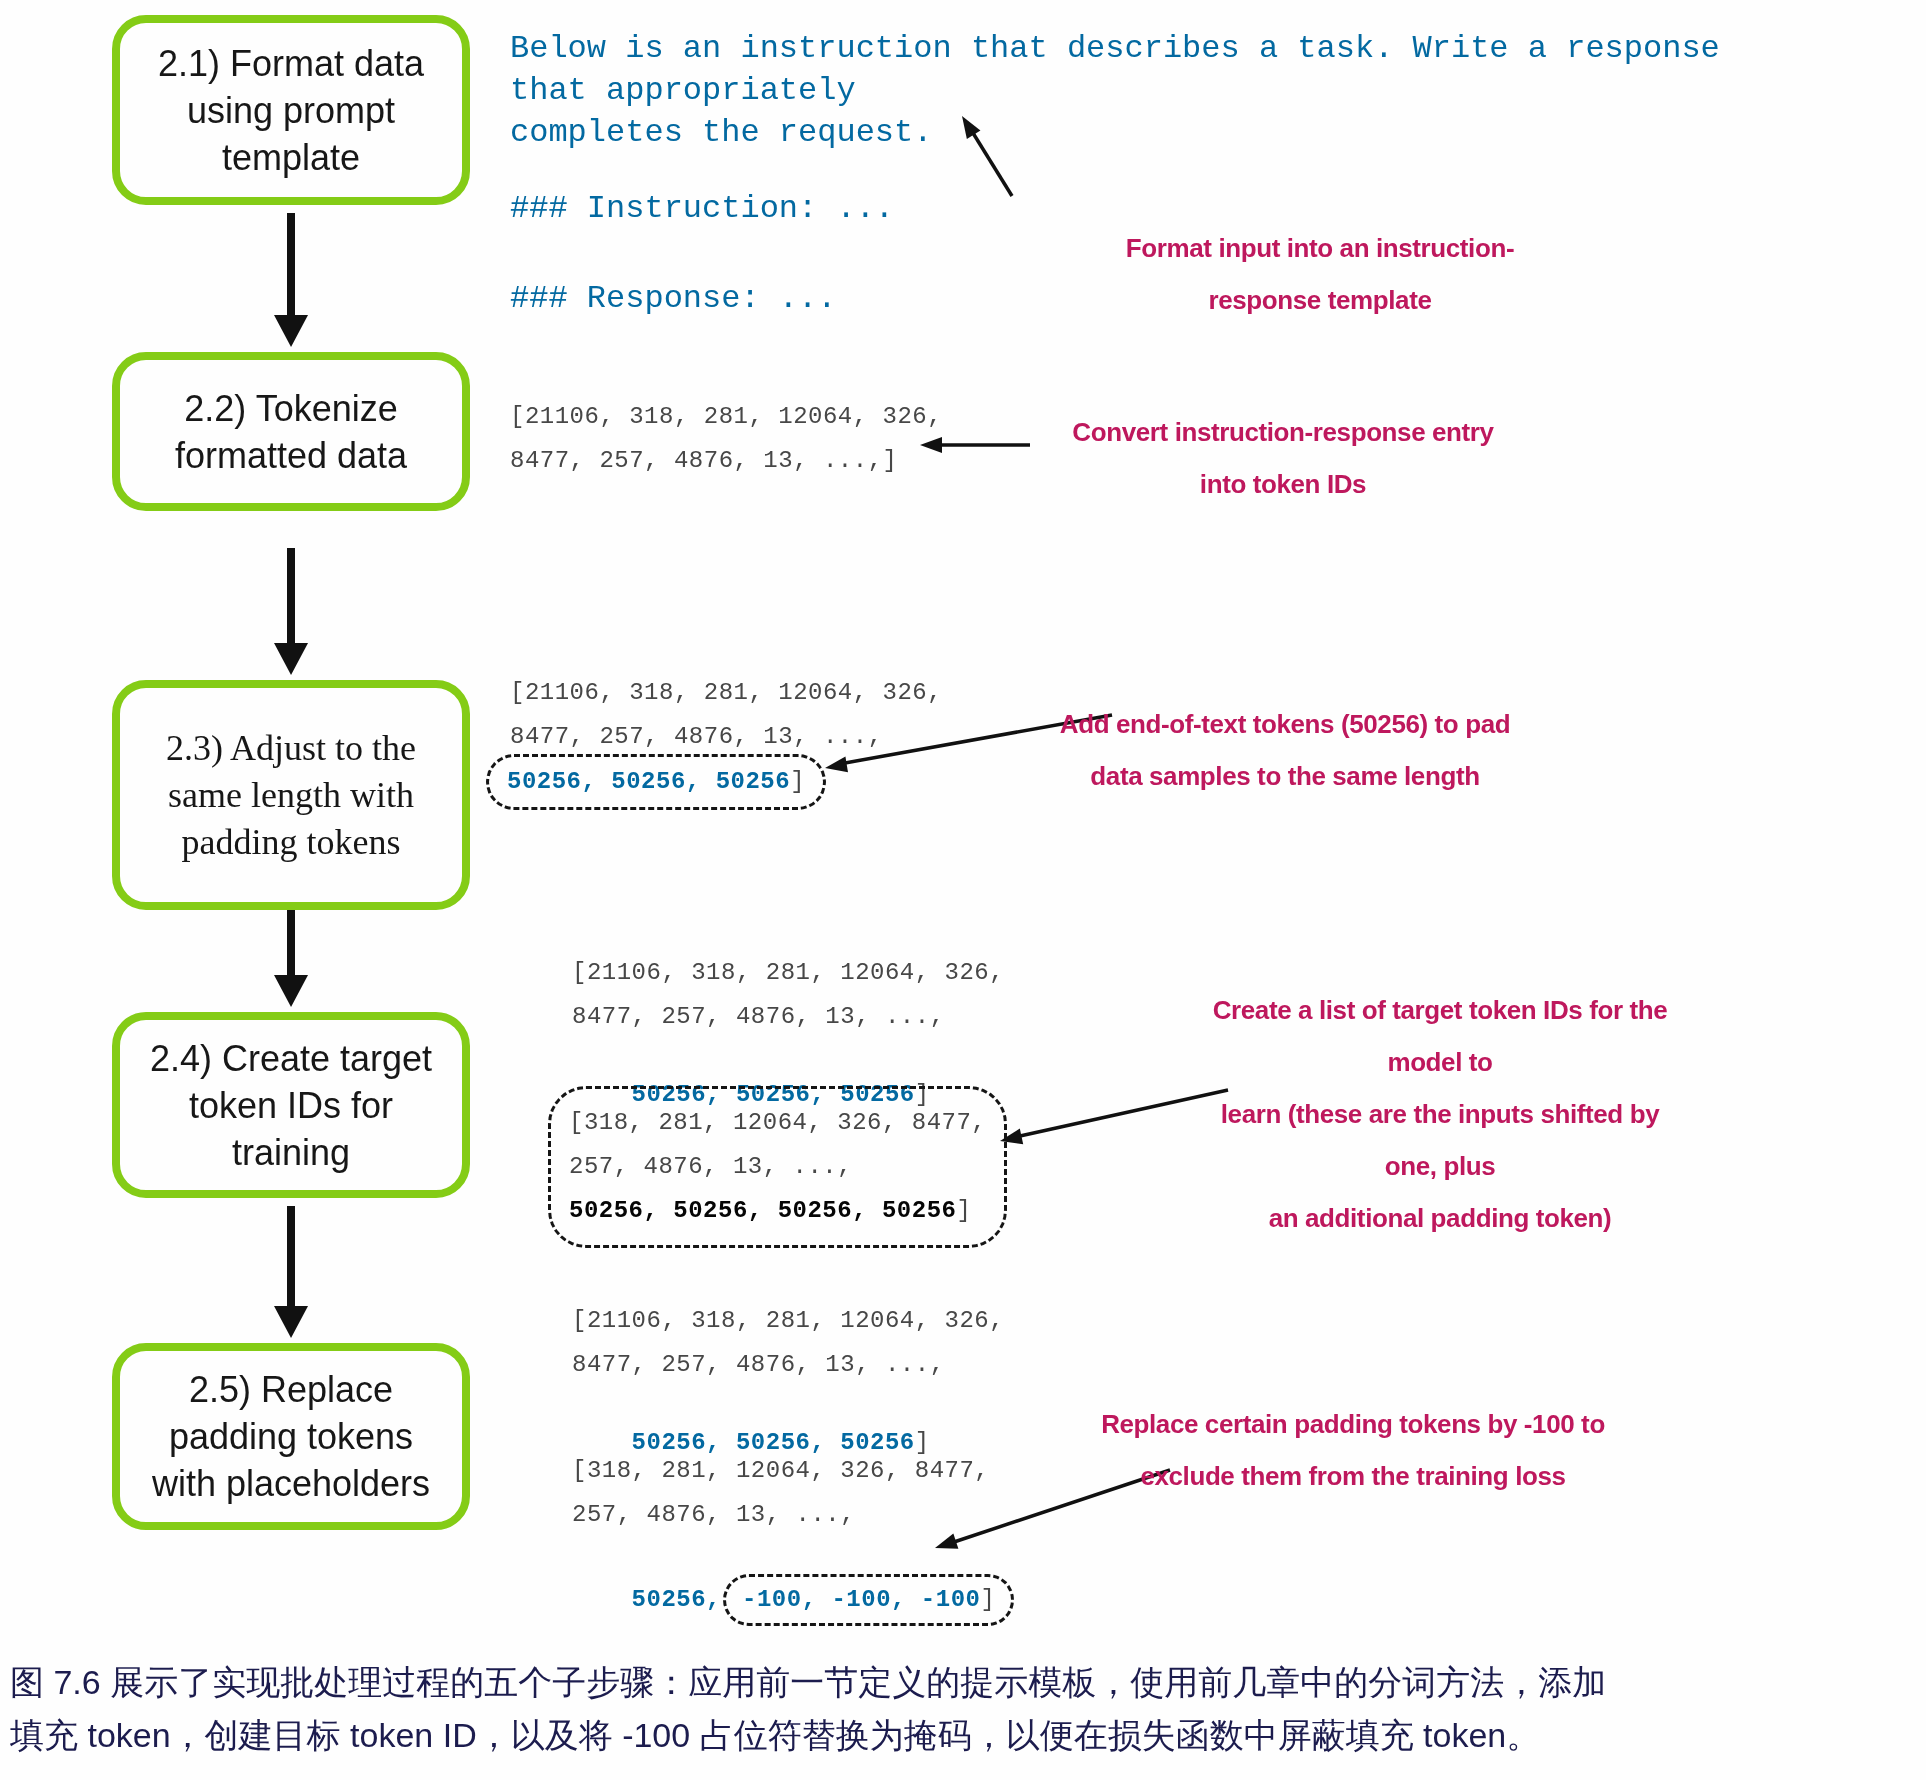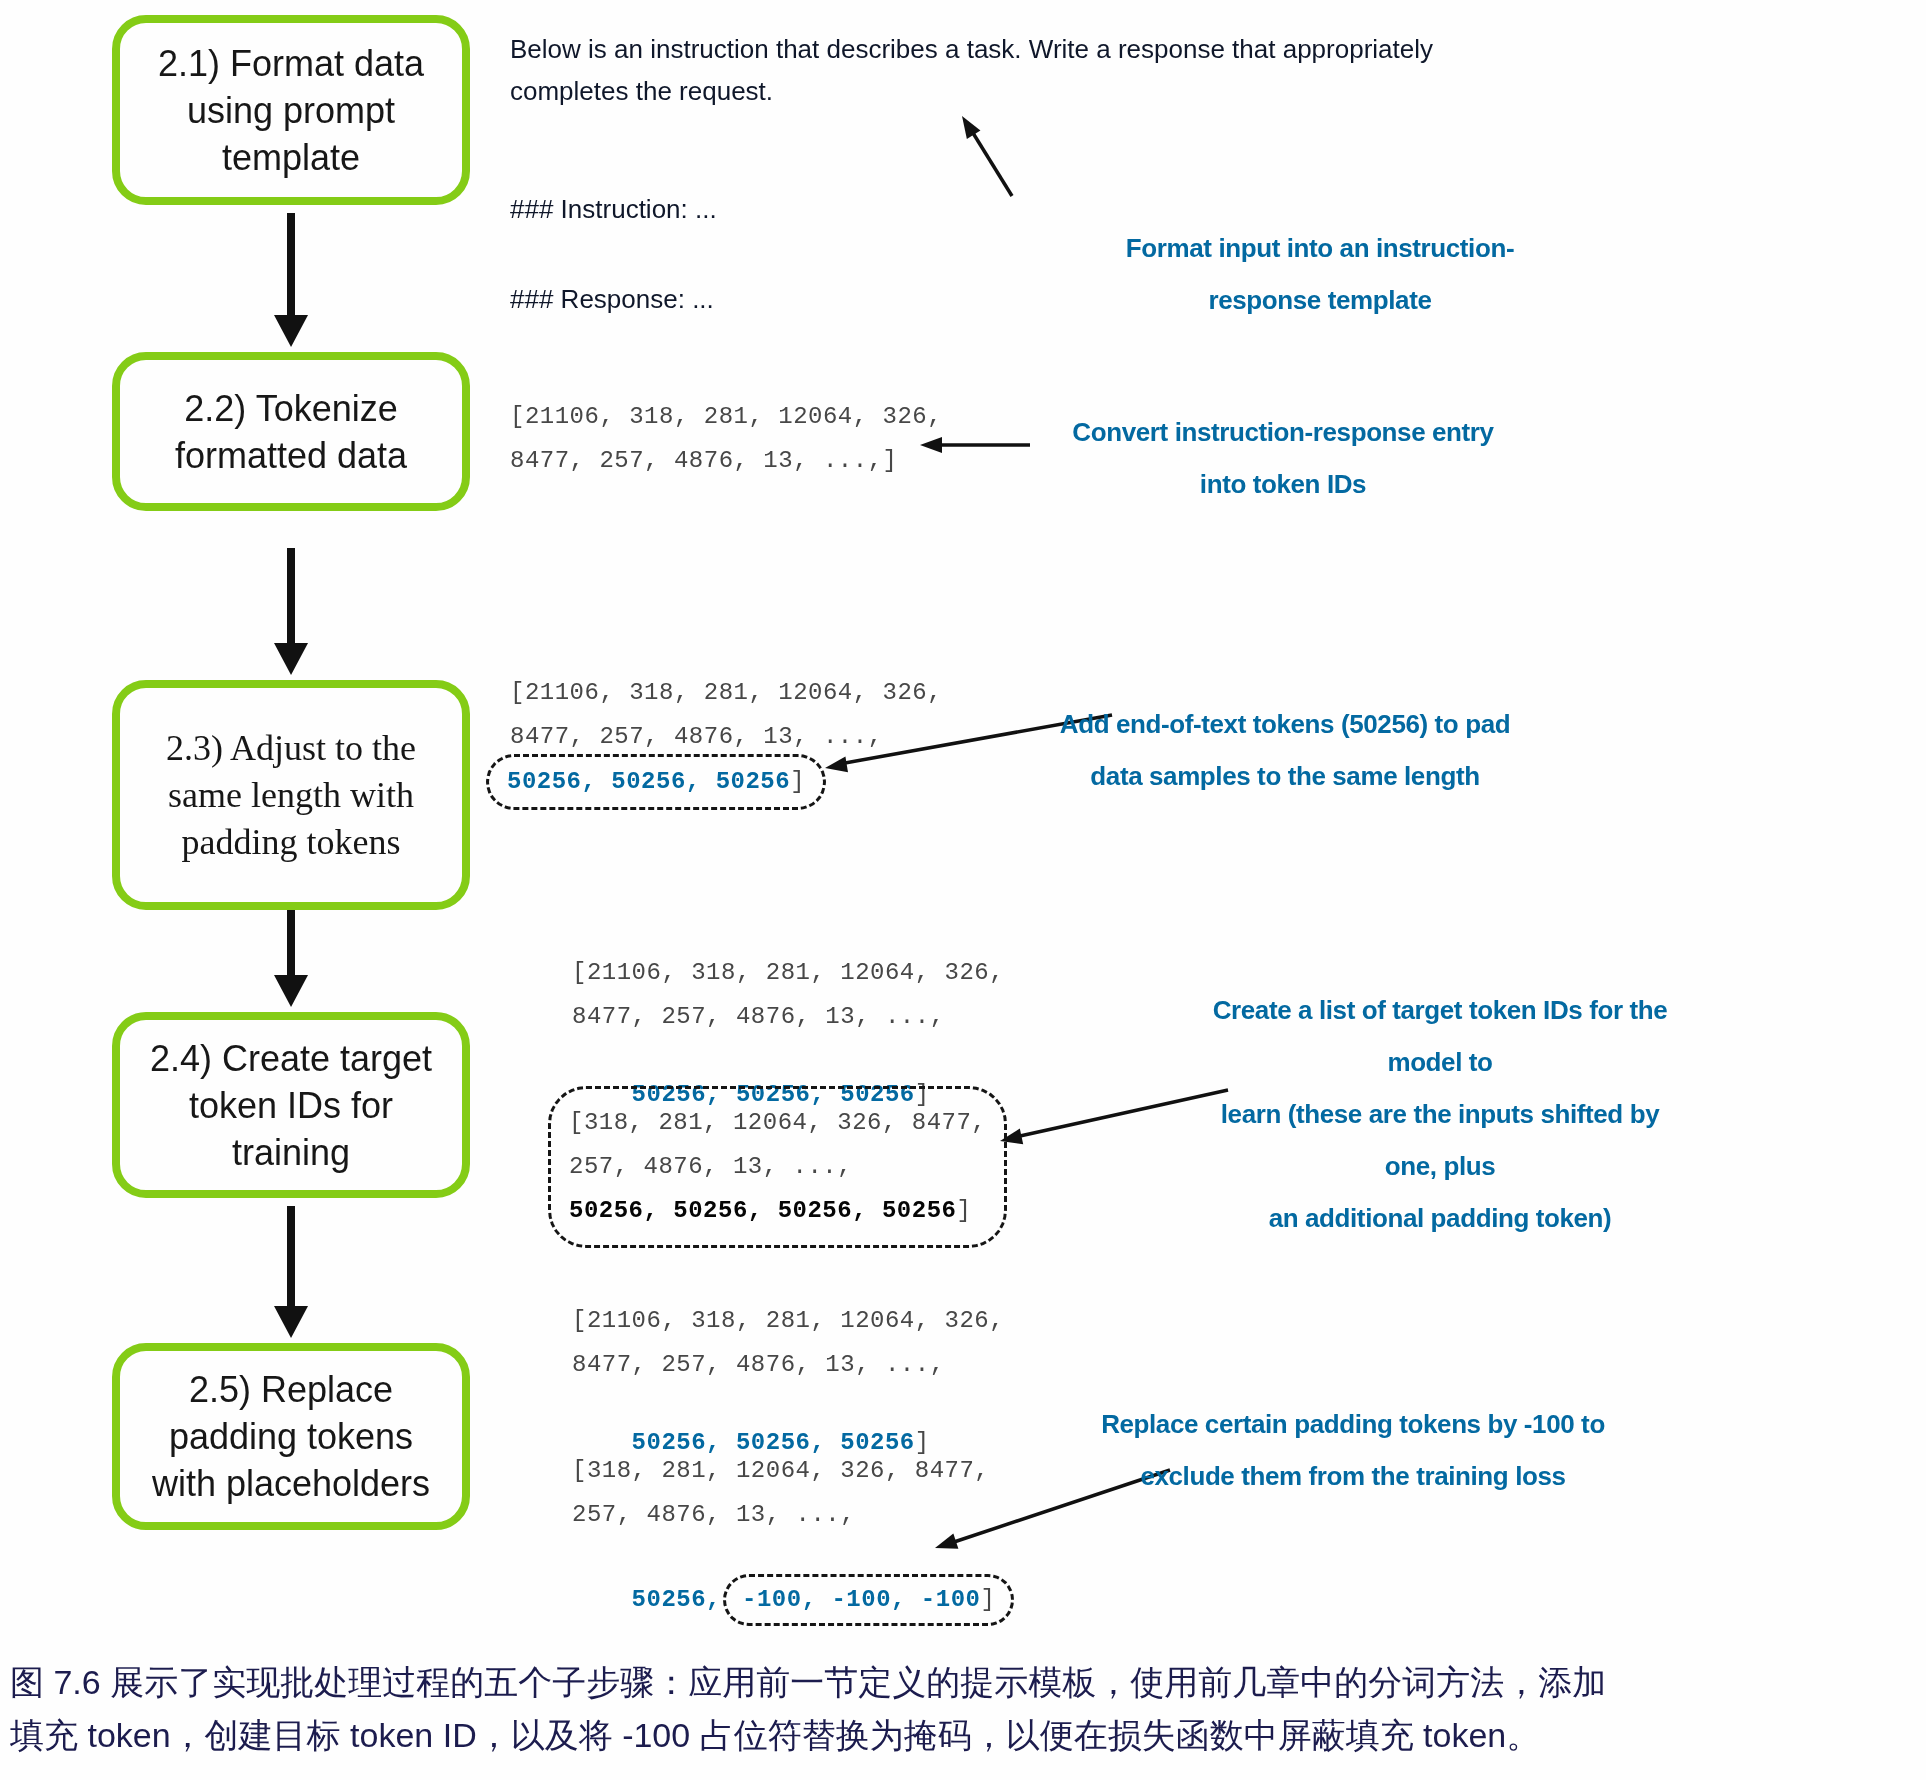--- a/index.html
+++ b/index.html
@@ -20,21 +20,21 @@
     box-sizing:border-box;
     display:flex;align-items:center;justify-content:center;
     background:#fefefe;
   }
   .flow-box .lbl{
     font-size:36px;line-height:47px;text-align:center;
     white-space:pre-line;color:#171717;
   }
 
   
-  .sans{position:absolute;font-size:26px;line-height:42px;color:#0f172a;white-space:pre-line;}
+  .sans{position:absolute;font-size:32px;line-height:42px;color:#0369a1;white-space:pre-line;font-family:Liberation Mono, monospace;}
   .mono{position:absolute;font-family:"Liberation Mono", monospace;font-size:24px;line-height:34px;color:#474747;letter-spacing:0.5px;white-space:pre;}
   .mono .b, .mono.b{font-weight:bold;color:#0369a1;}
   .mono .close{font-weight:normal;color:#474747;}
 
   .dash-box{
     position:absolute;
     border:3.5px dashed #151515;
     background:transparent;
   }
   .dash-inline{padding:8px 18px;border-radius:30px;}
@@ -44,21 +44,21 @@
     display:inline-block;
     border:3.5px dashed #151515;border-radius:50px;
     padding:6px 16px;margin-left:2px;
     vertical-align:baseline;
   }
 
   
   .anno{
     position:absolute;transform:translateX(-50%);
     font-weight:bold;font-size:26px;line-height:52px;
-    letter-spacing:-0.4px;color:#0369a1;
+    letter-spacing:-0.4px;color:#be185d;
     text-align:center;white-space:pre-line;
   }
 
   
   #caption{
     position:absolute;left:10px;top:1656px;width:1906px;
     font-size:34px;line-height:53px;font-weight:500;
     color:#1c1c4e;white-space:pre-line;
   }
 </style>

